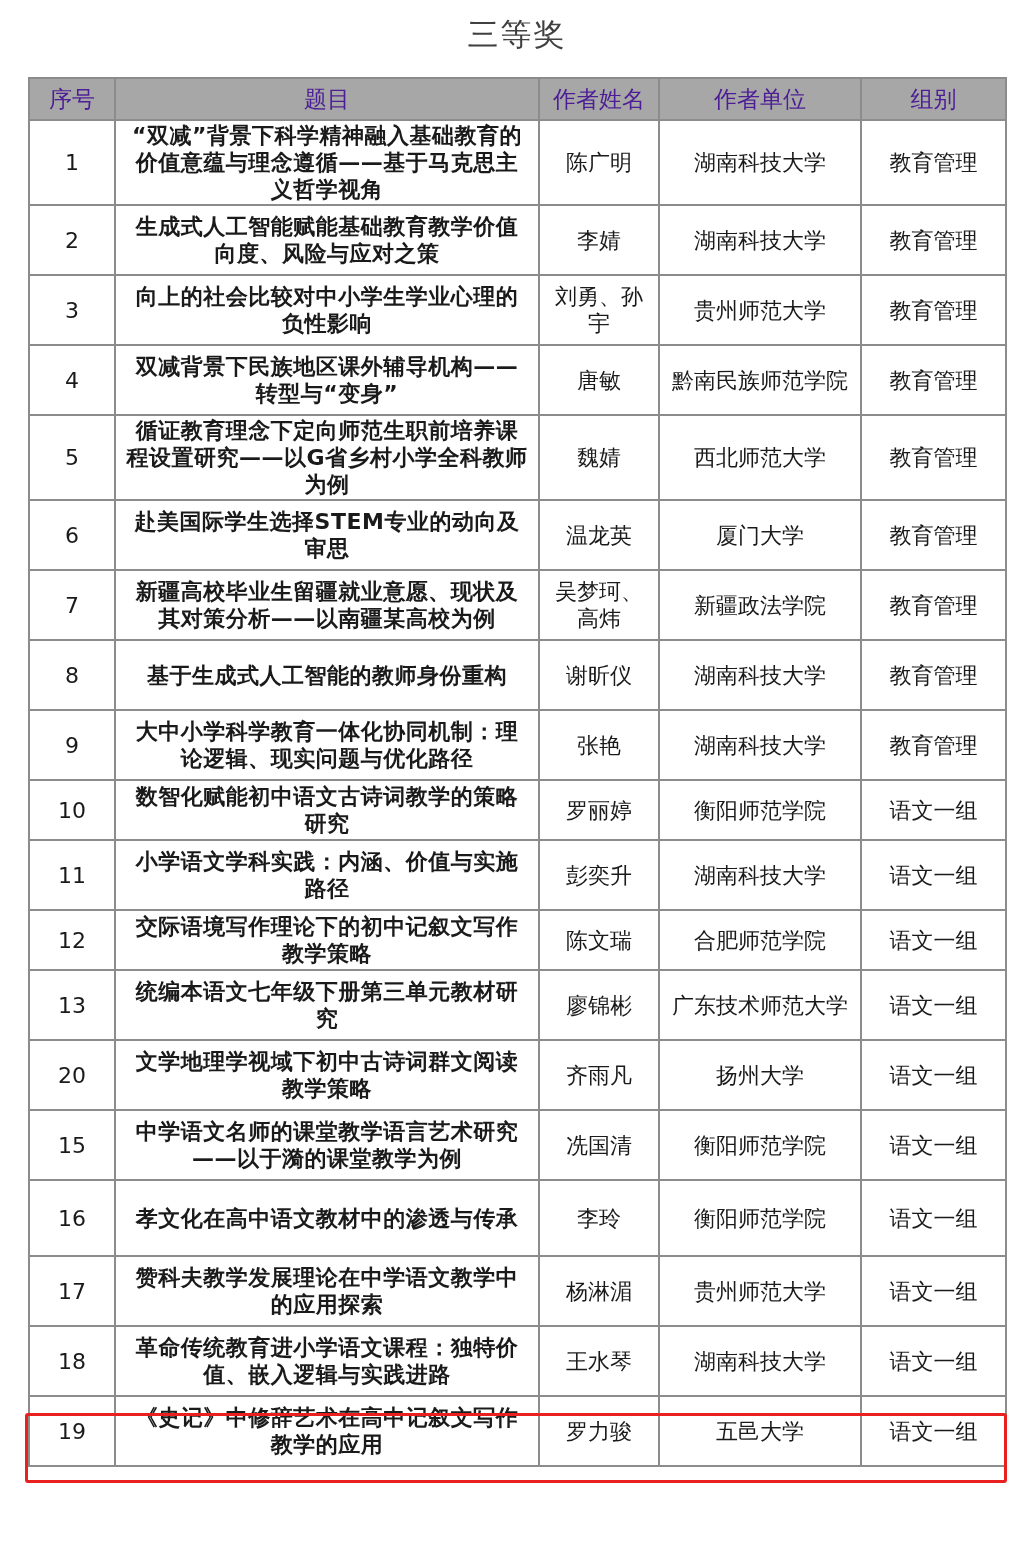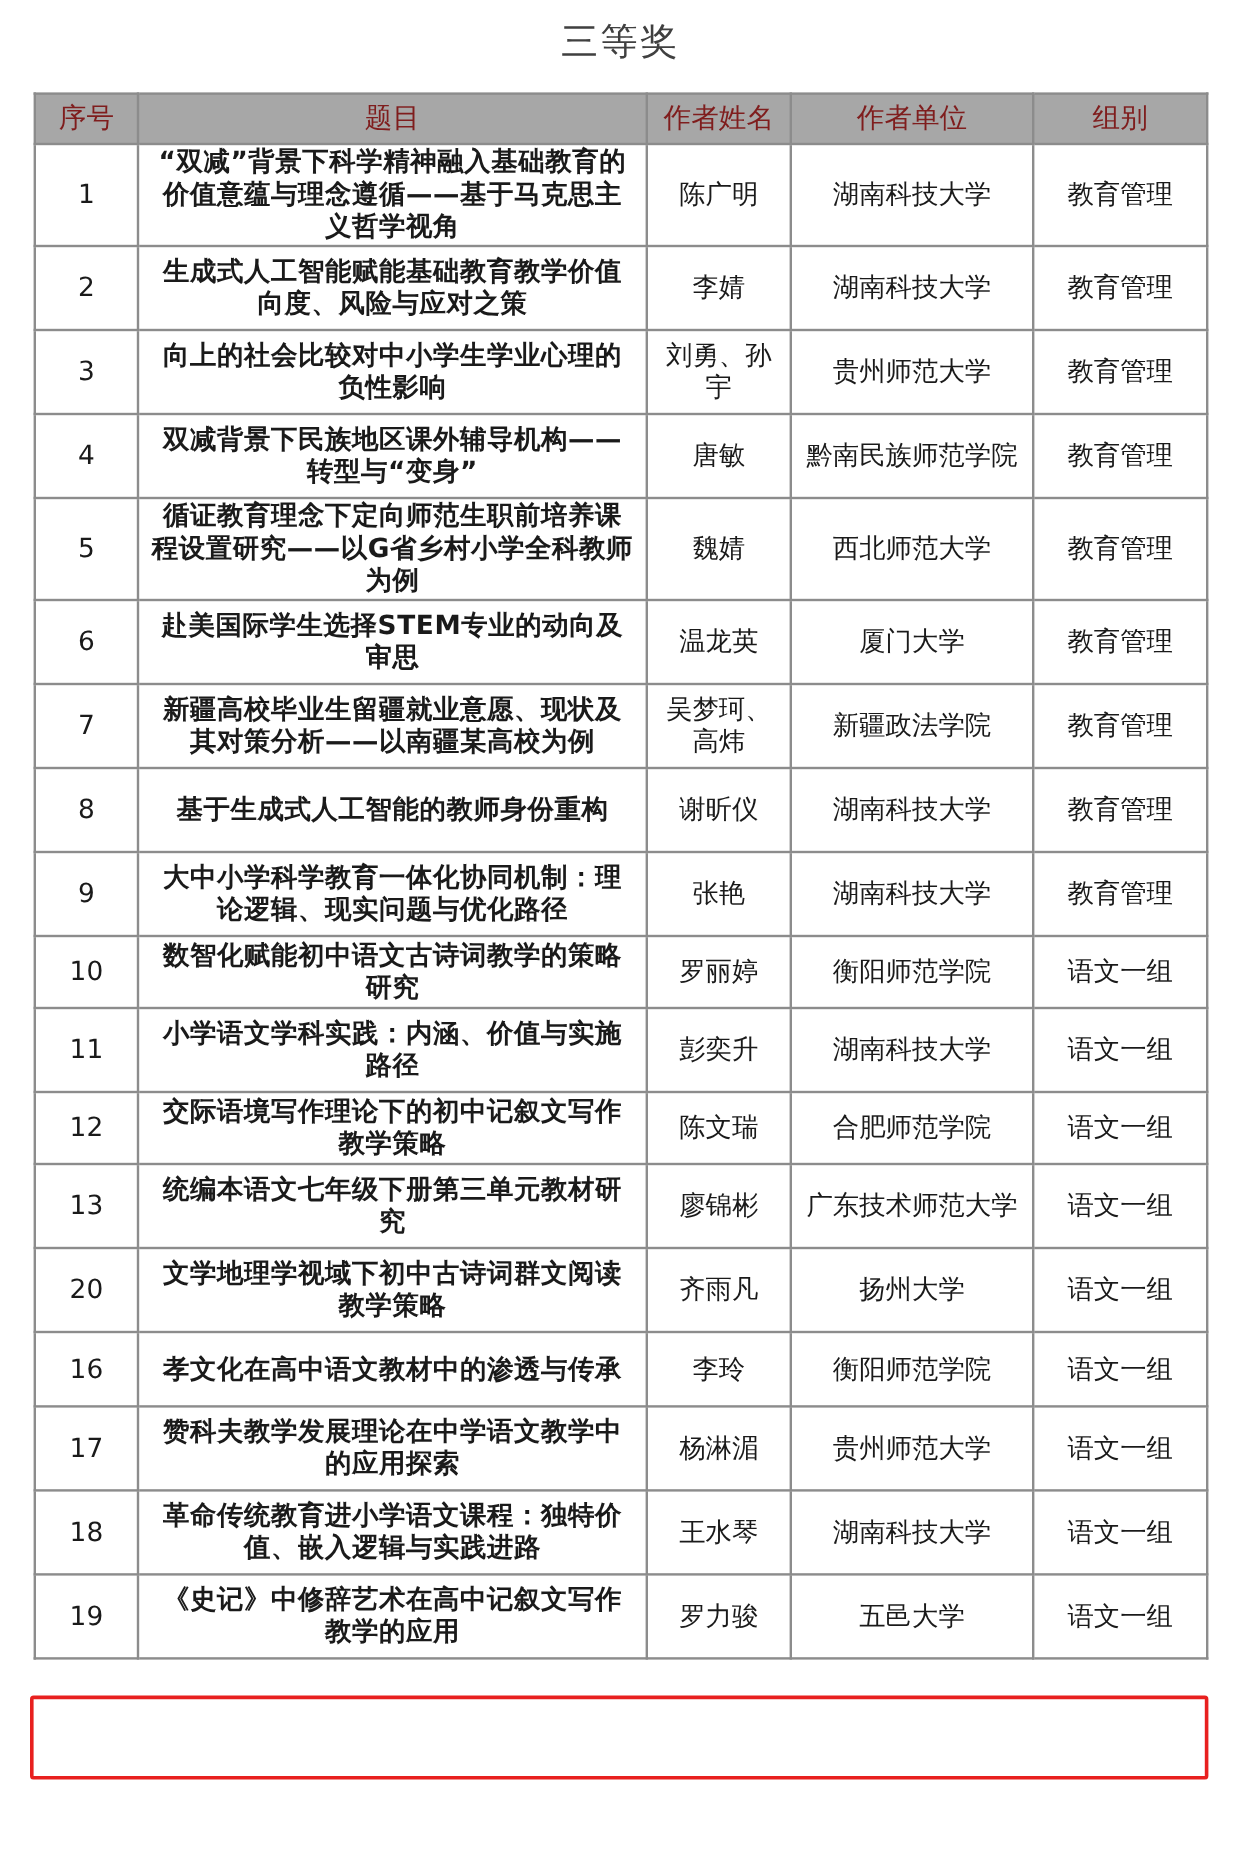--- a/index.html
+++ b/index.html
@@ -4,21 +4,21 @@
 <style>
   html, body { margin:0; padding:0; background:#ffffff; }
   body { width:1034px; height:1551px; overflow:hidden; position:relative;
          font-family:"DejaVu Sans","Liberation Sans",sans-serif; color:#1a1a1a; }
   .title { position:absolute; top:14px; left:0; width:1034px; text-align:center;
            font-size:31px; letter-spacing:2px; color:#404040; }
   table { position:absolute; top:77px; left:28px; border-collapse:collapse;
           table-layout:fixed; width:977px; }
   th, td { border:2px solid #8c8c8c; text-align:center; vertical-align:middle;
            padding:0 6px; line-height:27px; font-size:22px; }
-  th { background:#a7a7a7; height:40px; font-weight:normal; font-size:23px; color:#7f1d1d; }
+  th { background:#a7a7a7; height:40px; font-weight:normal; font-size:23px; color:#4c1d95; }
   td { background:#ffffff; }
   td.num { font-size:22px; }
   td.num.bottom { vertical-align:bottom; padding-bottom:20px; }
   td.topic { padding:0 10px; letter-spacing:0.5px;font-weight:bold; }
   .highlight { position:absolute; left:25px; top:1413px; width:976px; height:64px;
                border:3px solid #e8201f; border-radius:3px; pointer-events:none; }
 </style>
 </head>
 <body>
 
@@ -133,21 +133,28 @@
       <td>广东技术师范大学</td>
       <td>语文一组</td>
     </tr>
     <tr style="height:70px">
       <td class="num">20</td>
       <td class="topic">文学地理学视域下初中古诗词群文阅读教学策略</td>
       <td>齐雨凡</td>
       <td>扬州大学</td>
       <td>语文一组</td>
     </tr>
-    <tr style="height:62px">
+    <tr style="height:70px">
+      <td class="num">15</td>
+      <td class="topic">中学语文名师的课堂教学语言艺术研究——以于漪的课堂教学为例</td>
+      <td>冼国清</td>
+      <td>衡阳师范学院</td>
+      <td>语文一组</td>
+    </tr>
+    <tr style="height:76px">
       <td class="num">16</td>
       <td class="topic">孝文化在高中语文教材中的渗透与传承</td>
       <td>李玲</td>
       <td>衡阳师范学院</td>
       <td>语文一组</td>
     </tr>
     <tr style="height:70px">
       <td class="num bottom">17</td>
       <td class="topic">赞科夫教学发展理论在中学语文教学中的应用探索</td>
       <td>杨淋湄</td>

